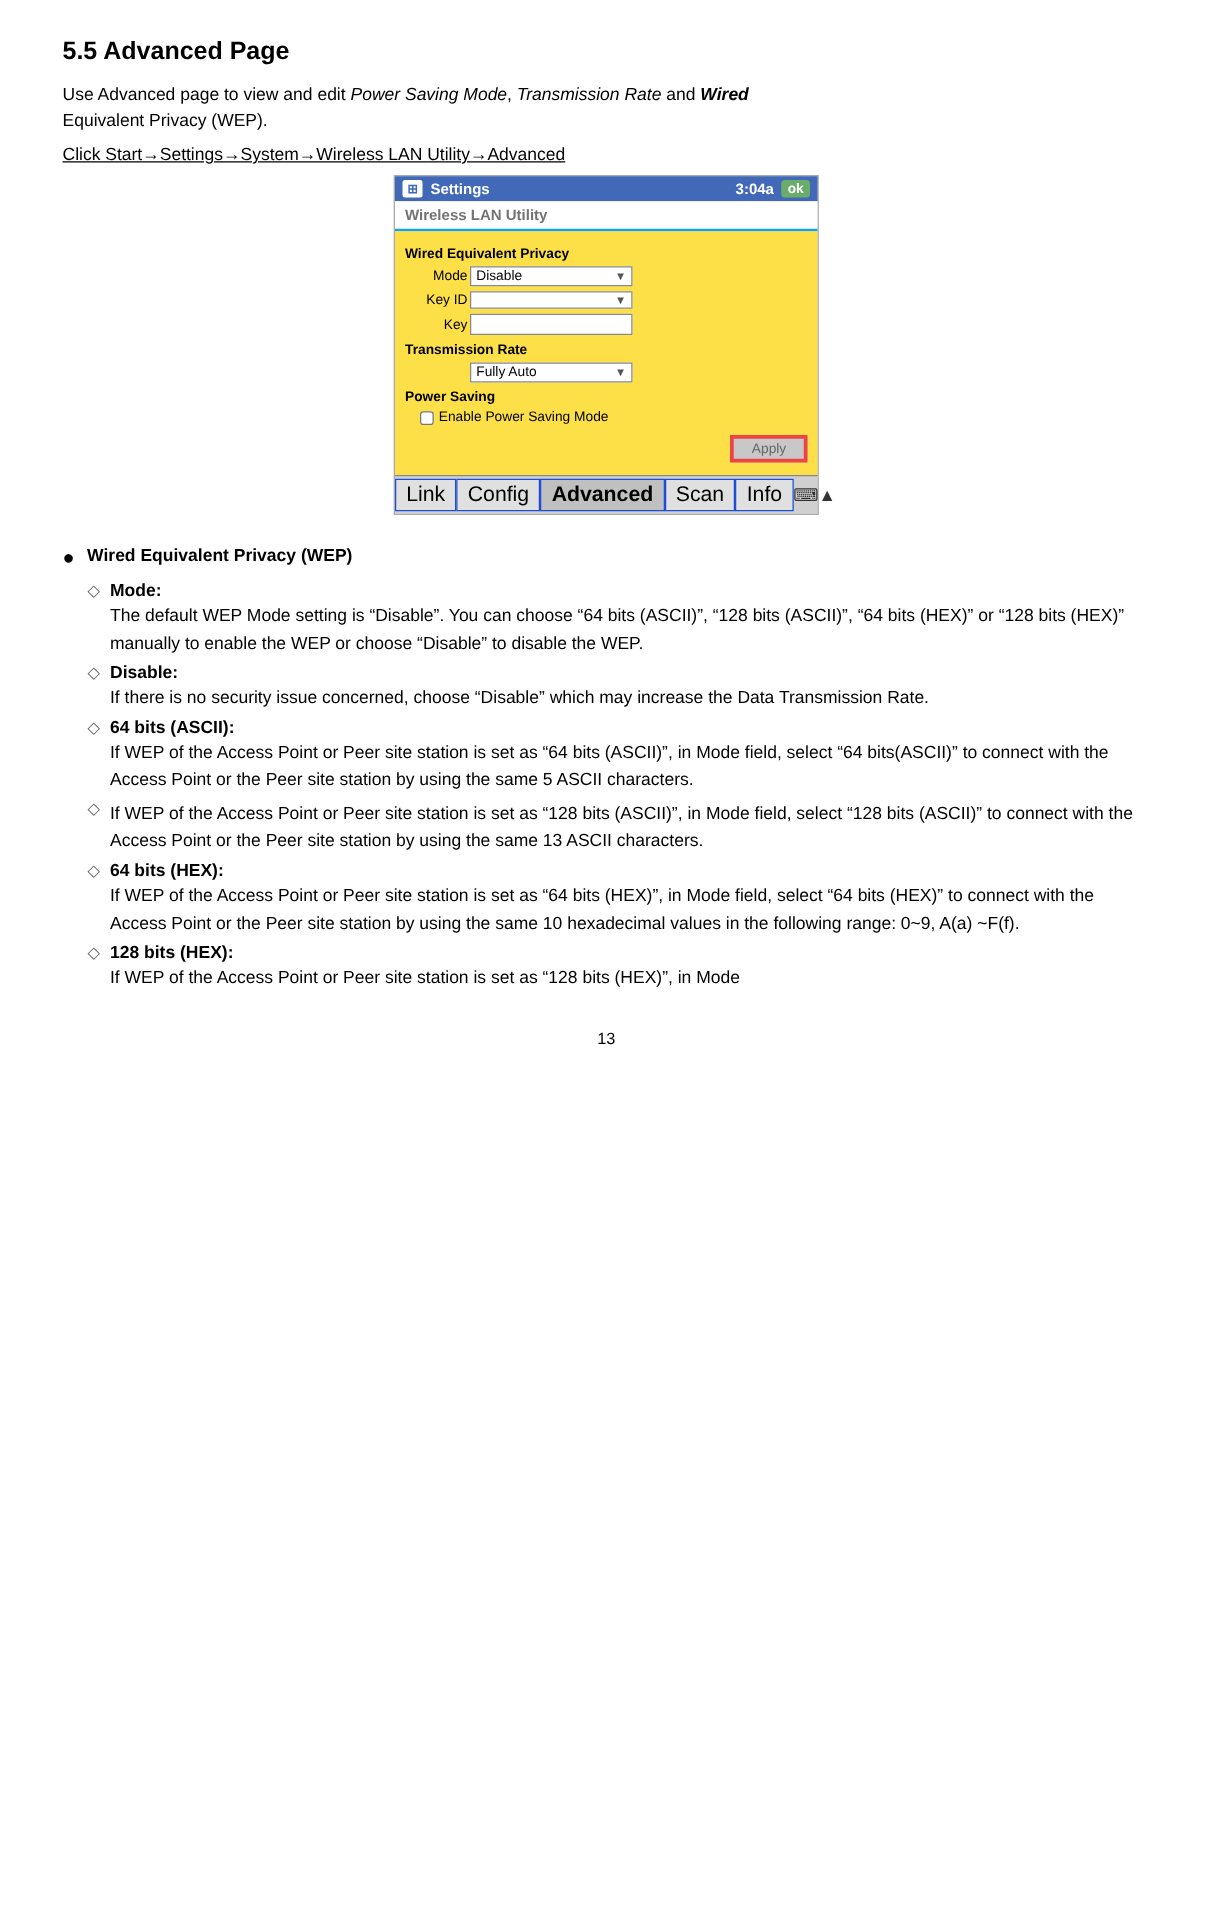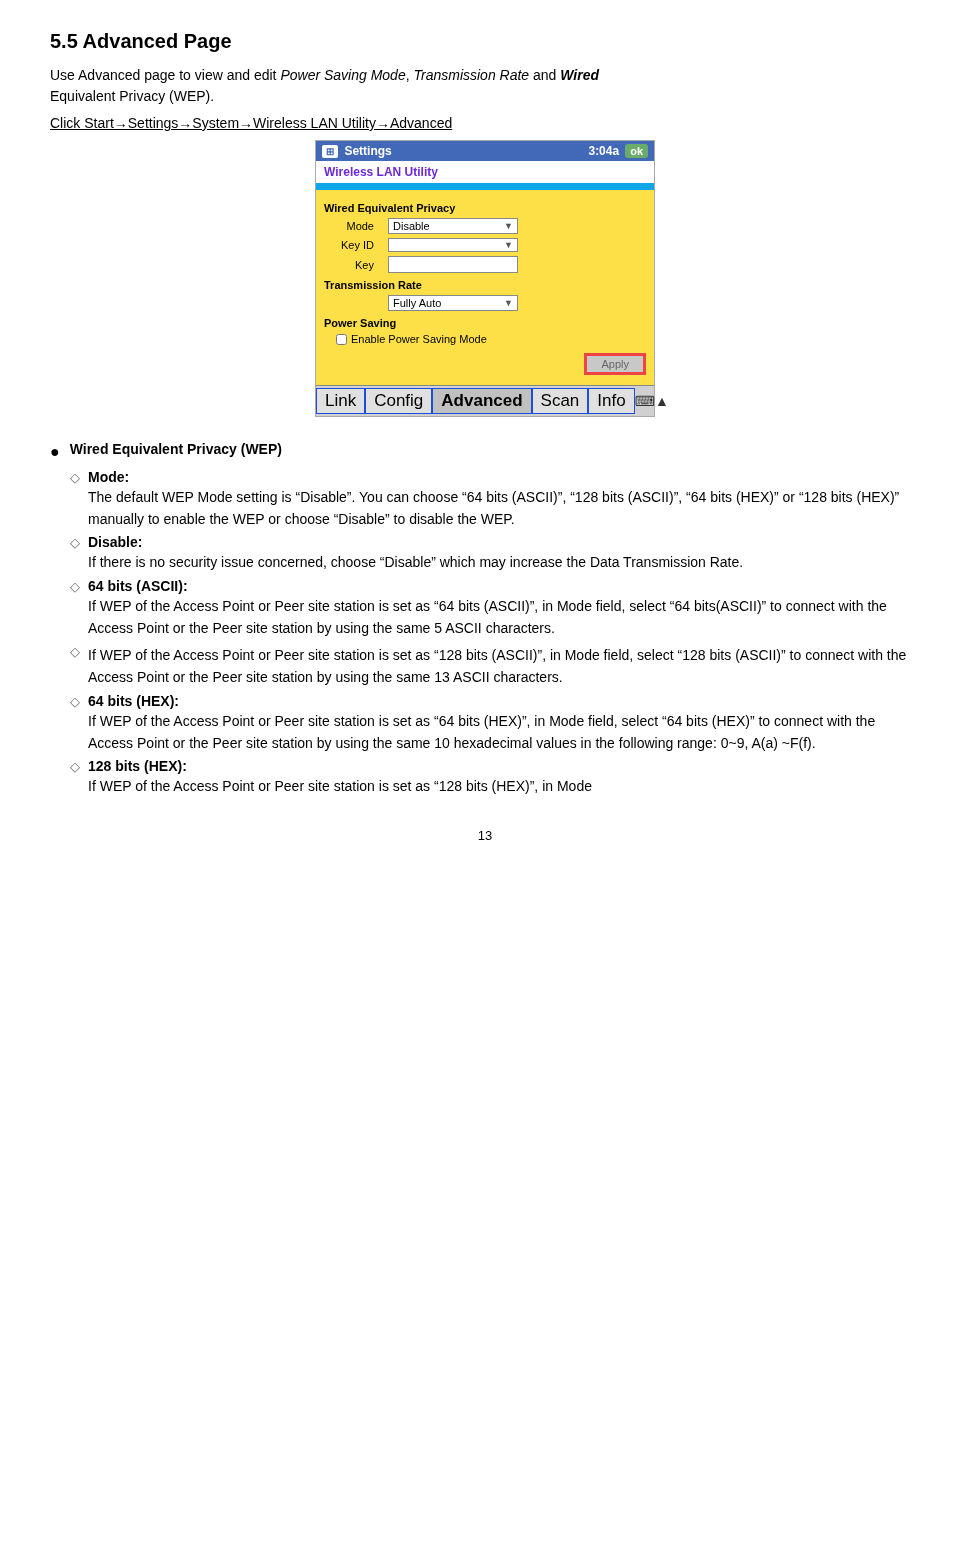--- a/index.html
+++ b/index.html
@@ -59,41 +59,41 @@
     .device-titlebar .ok-btn {
       background: #6aad6a;
       border-radius: 3px;
       padding: 1px 5px;
       font-size: 11px;
       color: #fff;
       font-weight: bold;
     }
     .device-subtitle {
       background: #fff;
-      color: #6d28d9;
+      color: #737373;
       font-weight: bold;
       font-size: 12px;
       padding: 4px 8px;
-      border-bottom: 7px solid #0ea5e9;
+      border-bottom: 2px solid #0ea5e9;
     }
     .device-body {
       background: #fde047;
       padding: 6px 8px;
     }
     .section-label {
       font-weight: bold;
       font-size: 11px;
       margin-bottom: 4px;
       margin-top: 6px;
     }
     .form-row {
       display: flex;
       align-items: center;
       margin-bottom: 4px;
-      gap: 14px;
+      gap: 2px;
     }
     .form-row label {
       width: 50px;
       font-size: 11px;
       text-align: right;
     }
     .form-row .dropdown {
       background: #fff;
       border: 1px solid #888;
       padding: 1px 4px;

